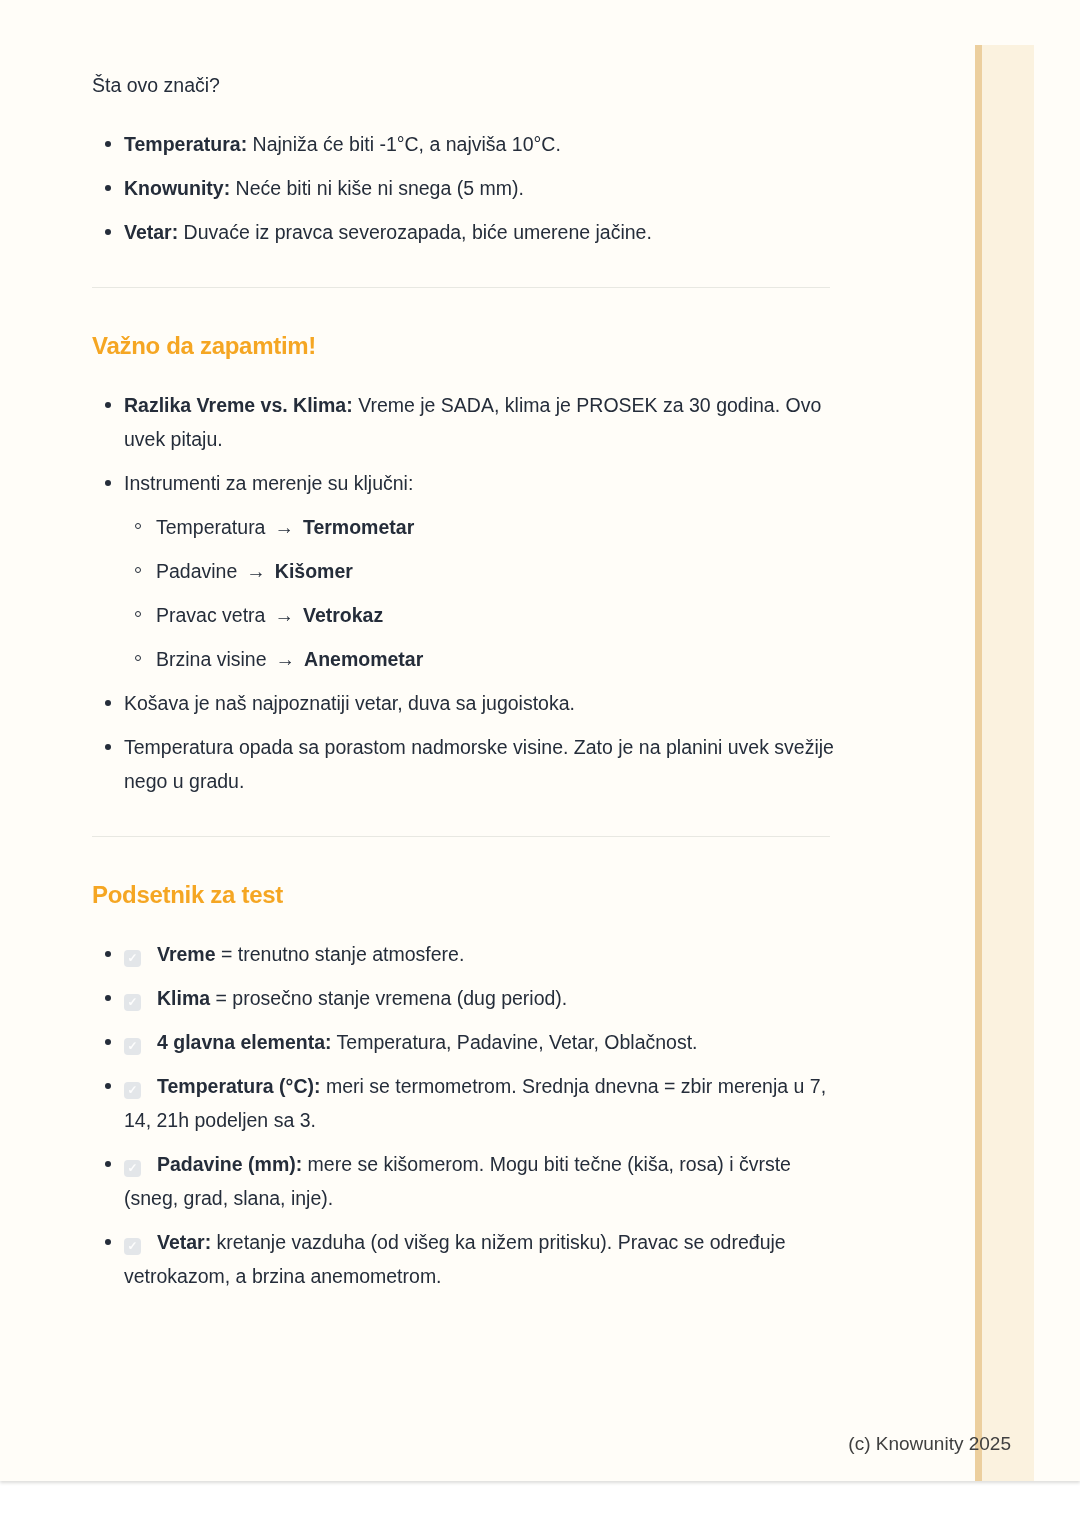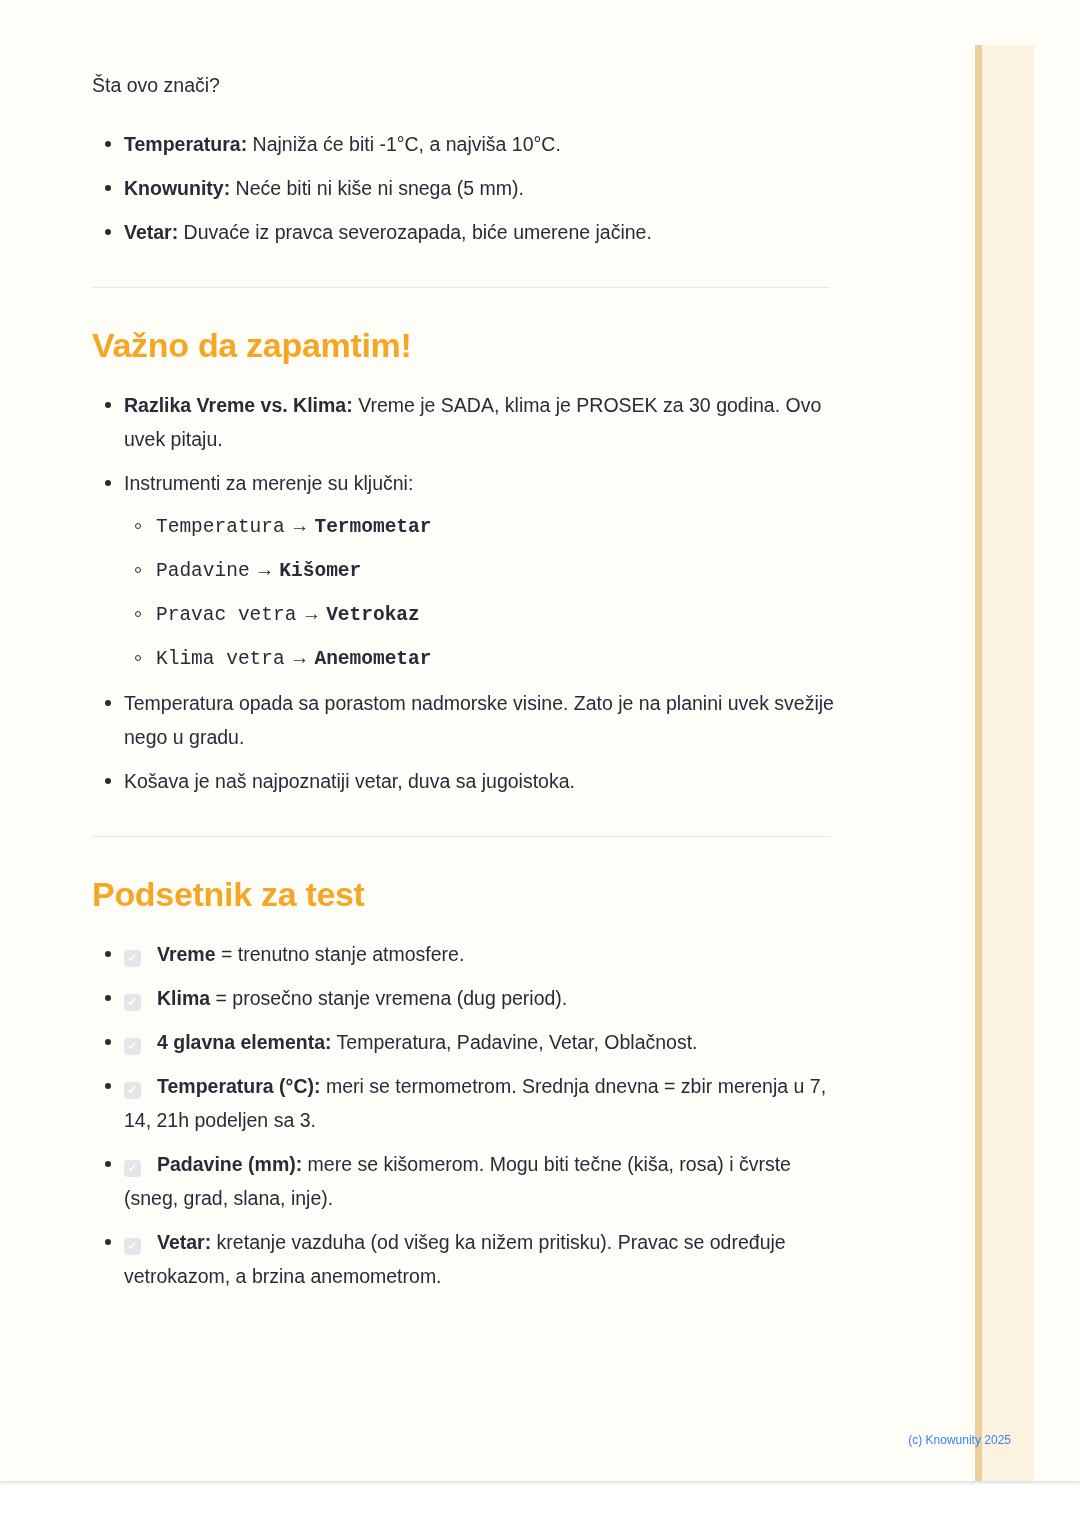--- a/index.html
+++ b/index.html
@@ -39,39 +39,39 @@
   .question { margin: 21px 0 0; }
   .b { font-weight: 700; }
 
   ul.list { list-style: none; margin: 24px 0 0; padding: 0; }
   ul.list > li { position: relative; padding-left: 32px; line-height: 34px; margin-bottom: 10px; }
   .bullet-icon {
     position: absolute; left: 13px; top: 14px;
     width: 6px; height: 6px; border-radius: 50%;
     background: #252d3a;
   }
-  ul.sublist { list-style: none; margin: 10px 0 2px; padding: 0; font-family: Liberation Mono, monospace; }
+  ul.sublist { list-style: none; margin: 10px 0 2px; padding: 0; }
   ul.sublist > li { position: relative; padding-left: 32px; line-height: 34px; margin-bottom: 10px; }
   .circle-icon {
     position: absolute; left: 11px; top: 13px;
     width: 6px; height: 6px; border-radius: 50%;
     border: 1.8px solid #252d3a;
     background: transparent;
   }
   .arrow { margin: 0 9px; }
 
   hr.divider {
     border: none;
     border-top: 1.7px solid #e8e8e2;
     margin: 38px 0 0;
     width: 738px;
   }
   h2.section-heading {
     color: #f5a623;
-    font-size: 34px;
+    font-size: 24px;
     line-height: 37px;
     font-weight: 700;
     letter-spacing: -0.3px;
     margin: 39px 0 0;
   }
 
   ul.checklist > li { margin-bottom: 10px; }
   .checkbox {
     display: inline-flex;
     align-items: center; justify-content: center;
@@ -85,22 +85,22 @@
   .check-glyph {
     color: #fdfdfd;
     font-size: 12px;
     font-weight: 700;
     line-height: 1;
   }
 
   .footer {
     position: absolute;
     right: 69px; top: 1433px;
-    font-size: 12px;
-    color: #3b82f6;
+    font-size: 19px;
+    color: #404040;
     z-index: 3;
     white-space: nowrap;
   }
 </style>
 </head>
 <body>
 
 <div class="page">
   <div class="accent-strip"></div>
 
@@ -143,31 +143,31 @@
           <li>
             <span class="circle-icon"></span>
             <span>Padavine</span><span class="arrow">→</span><span class="b">Kišomer</span>
           </li>
           <li>
             <span class="circle-icon"></span>
             <span>Pravac vetra</span><span class="arrow">→</span><span class="b">Vetrokaz</span>
           </li>
           <li>
             <span class="circle-icon"></span>
-            <span>Klima vetra</span><span class="arrow">→</span><span class="b">Anemometar</span>
+            <span>Brzina visine</span><span class="arrow">→</span><span class="b">Anemometar</span>
           </li>
         </ul>
       </li>
       <li>
         <span class="bullet-icon"></span>
+        <span>Košava je naš najpoznatiji vetar, duva sa jugoistoka.</span>
+      </li>
+      <li>
+        <span class="bullet-icon"></span>
         <span>Temperatura opada sa porastom nadmorske visine. Zato je na planini uvek svežije nego u gradu.</span>
-      </li>
-      <li>
-        <span class="bullet-icon"></span>
-        <span>Košava je naš najpoznatiji vetar, duva sa jugoistoka.</span>
       </li>
     </ul>
 
     <hr class="divider">
 
     <h2 class="section-heading">Podsetnik za test</h2>
 
     <ul class="list checklist">
       <li>
         <span class="bullet-icon"></span>

